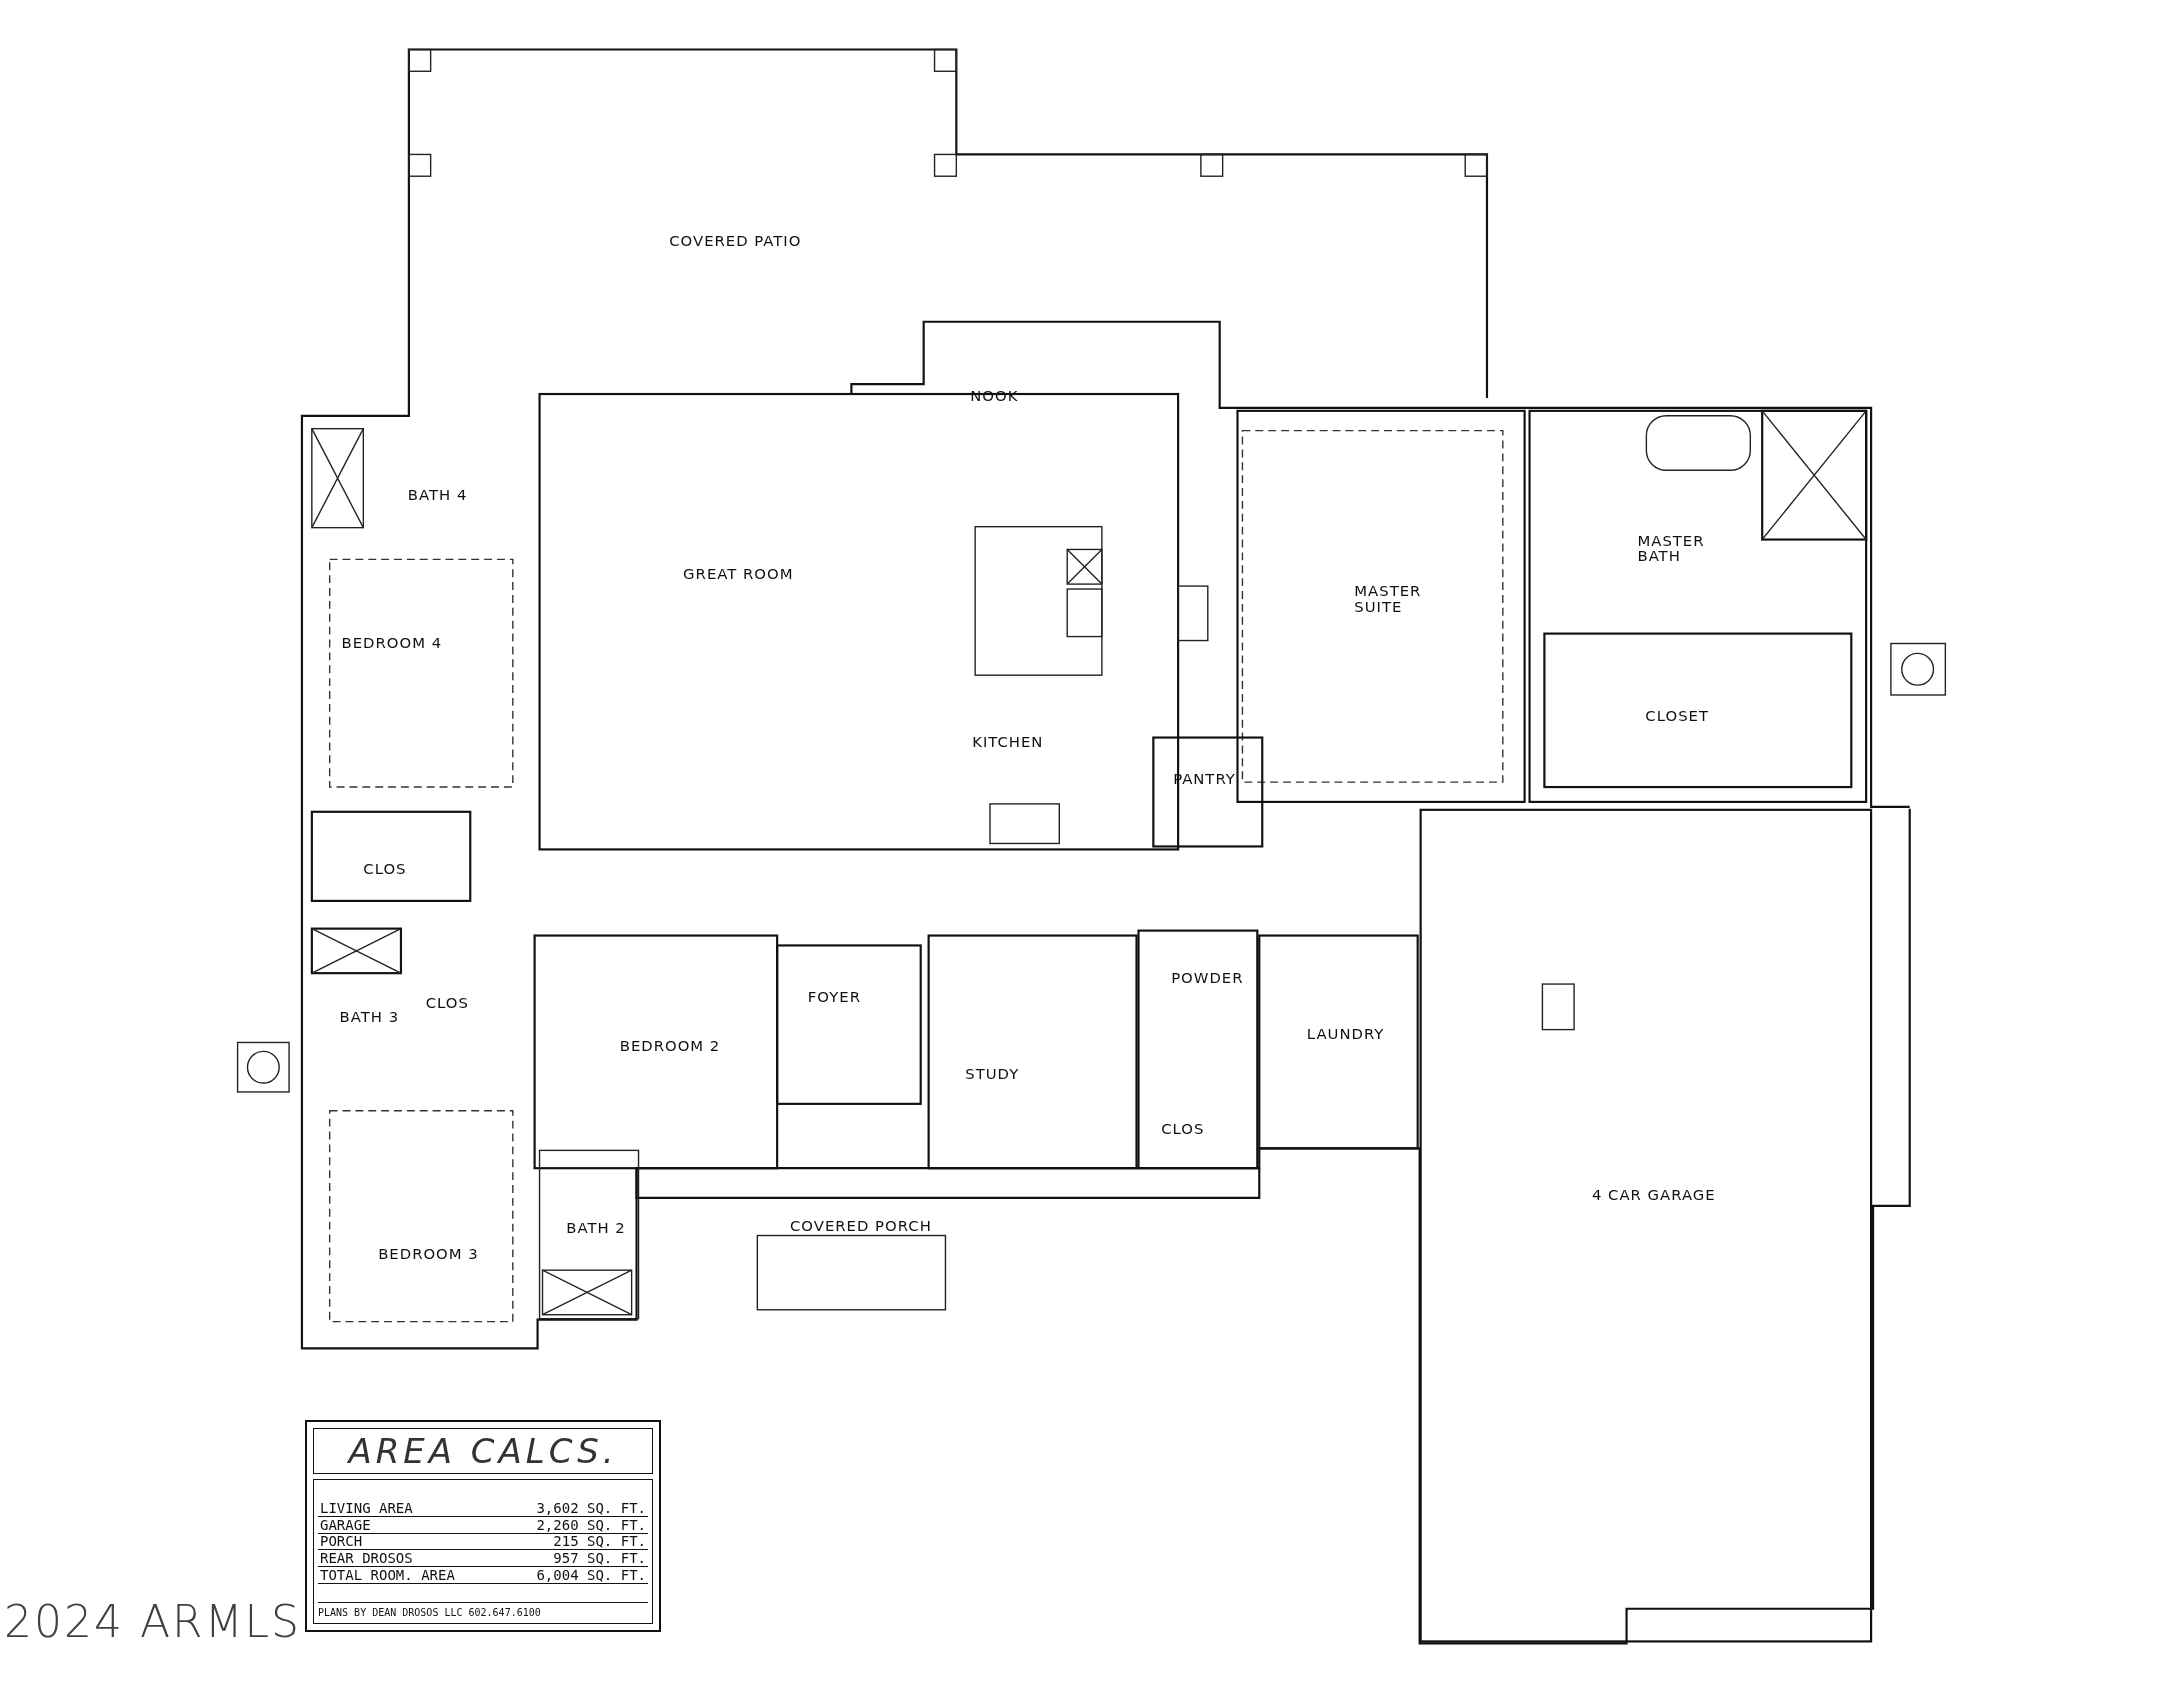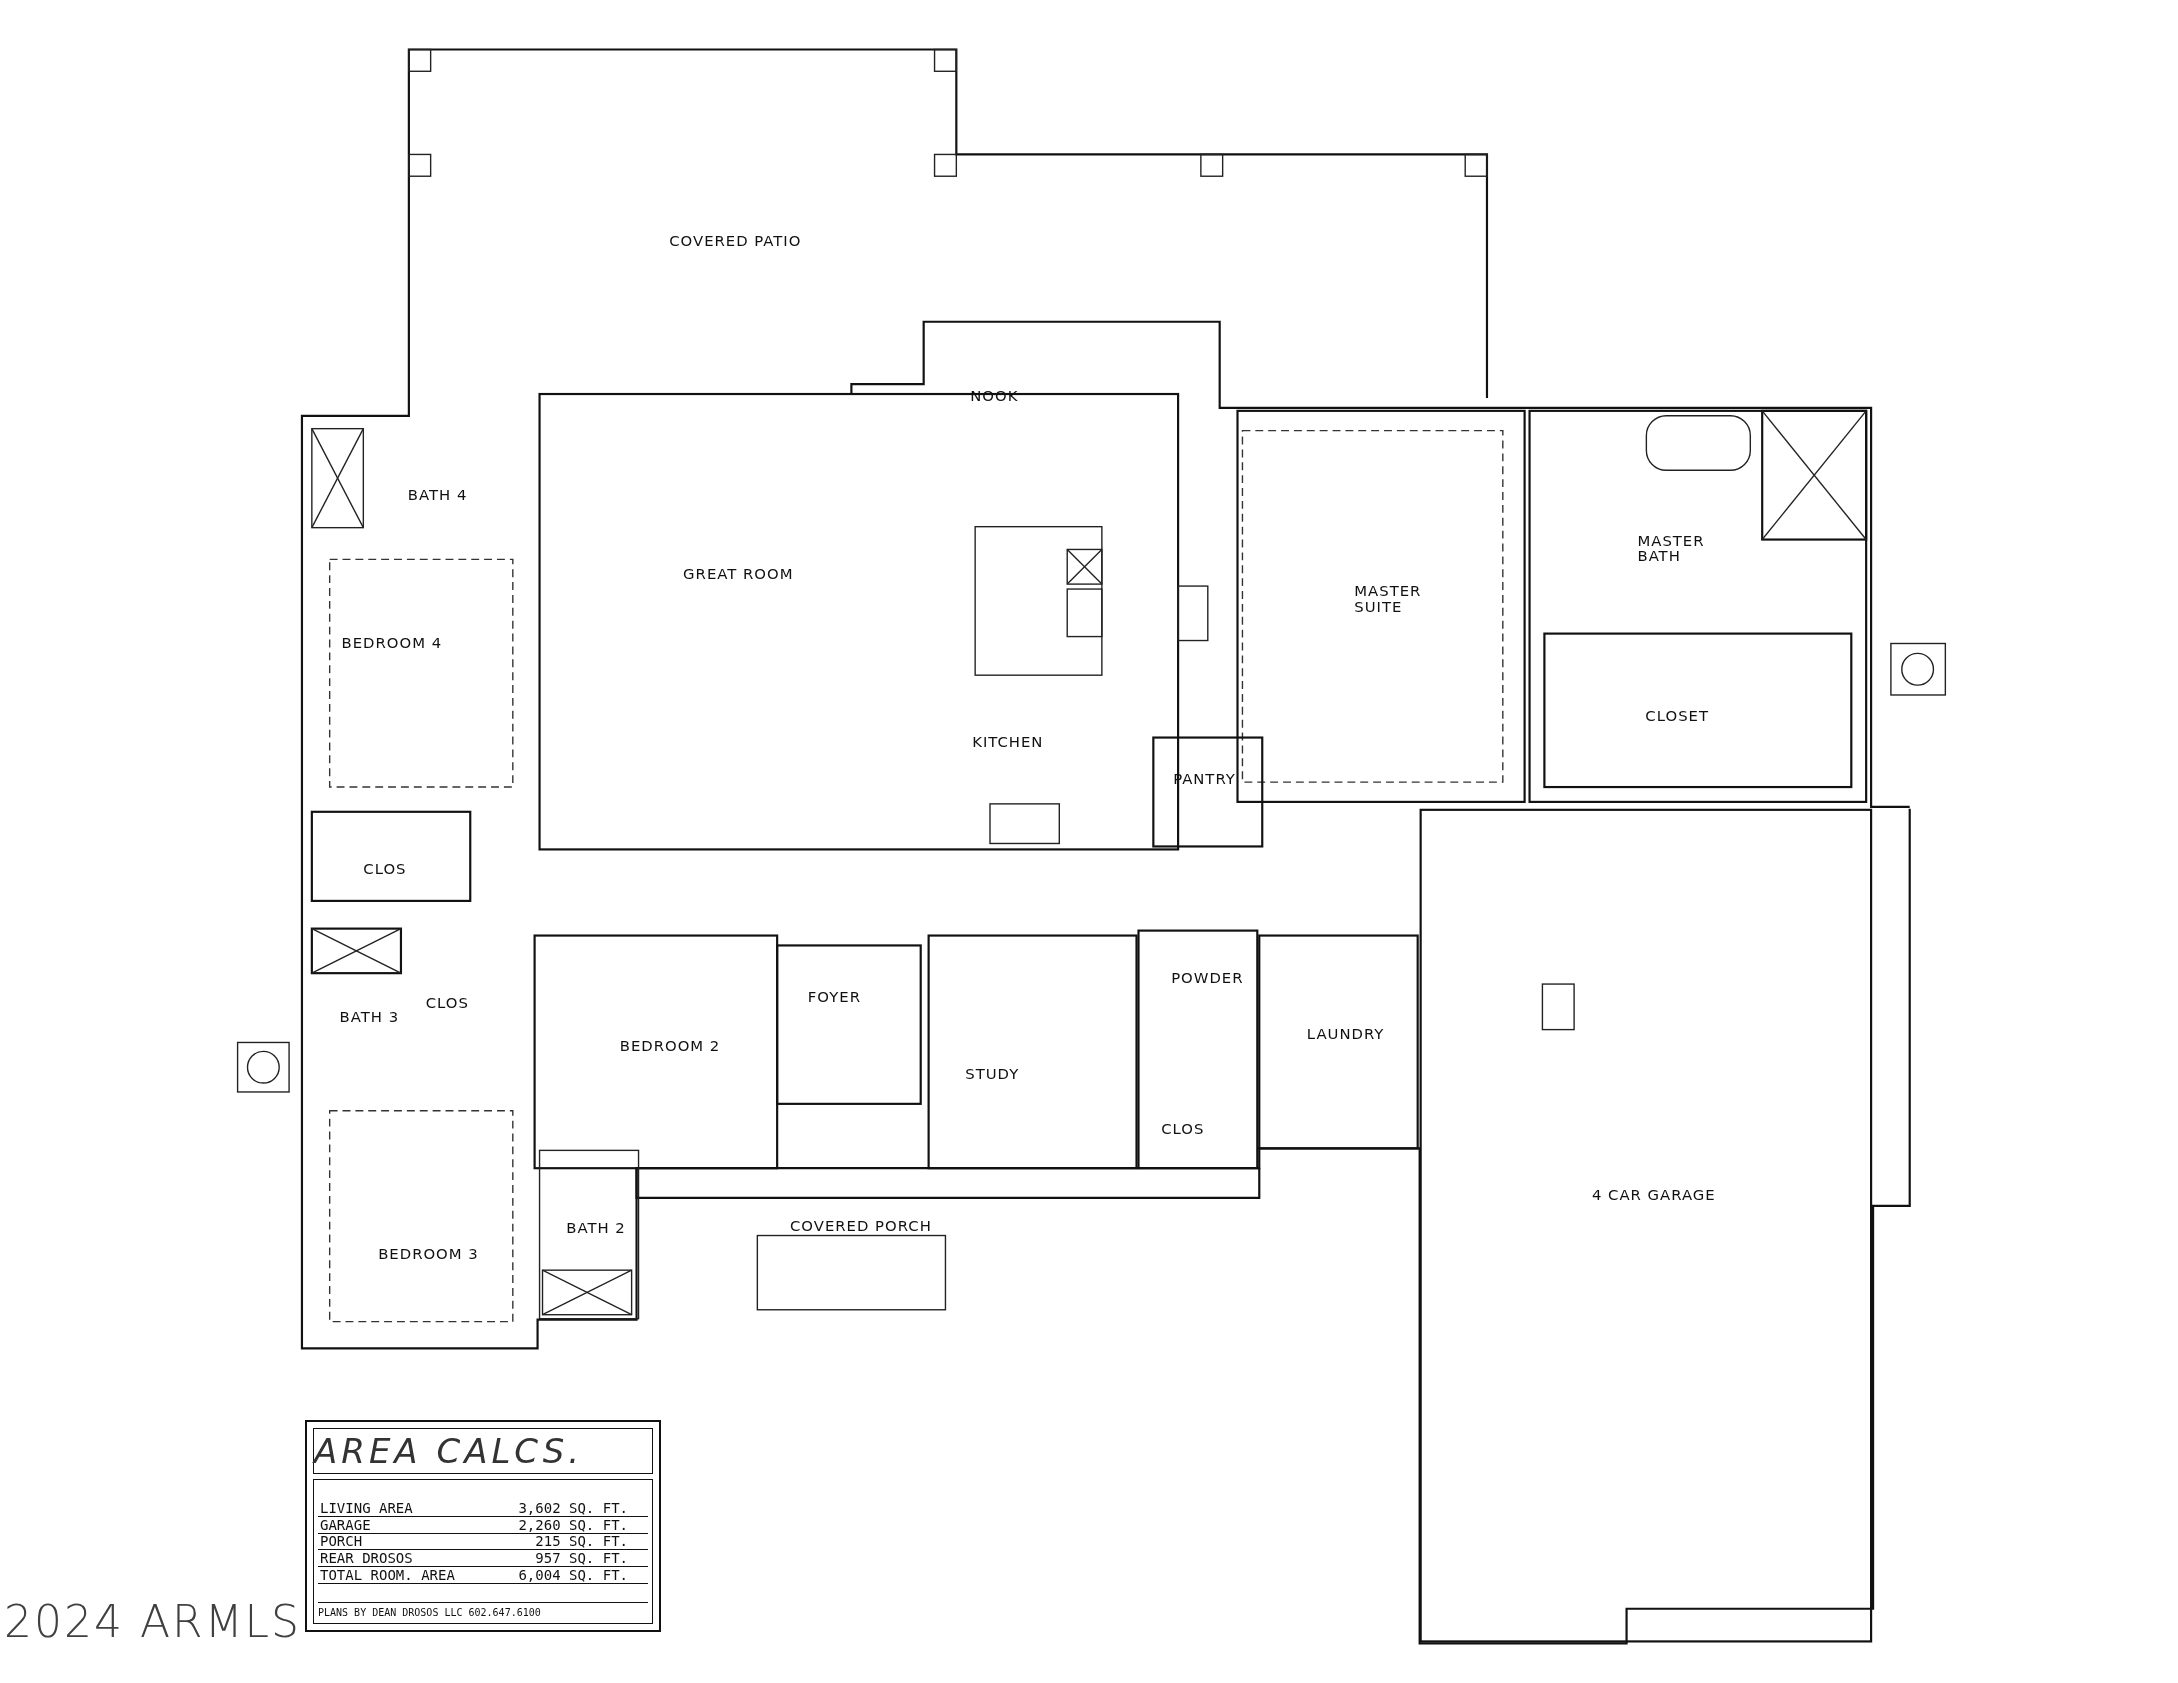--- a/index.html
+++ b/index.html
@@ -3,25 +3,25 @@
 <meta charset="utf-8">
 <style>
   html,body{margin:0;padding:0;background:#fff;}
   body{width:2178px;height:1683px;position:relative;overflow:hidden;font-family:"Liberation Sans",sans-serif;}
   svg{position:absolute;left:0;top:0;}
   .w{fill:none;stroke:#111;stroke-width:2.2;}
   .t{fill:none;stroke:#222;stroke-width:1.4;}
   .d{fill:none;stroke:#333;stroke-width:1.4;stroke-dasharray:8 5;}
   .lbl{font-family:"DejaVu Sans",sans-serif;font-size:15px;fill:#111;letter-spacing:1px;}
   .calc{position:absolute;left:305px;top:1420px;width:352px;height:208px;border:2px solid #111;background:#fff;}
-  .calc-title{position:absolute;left:6px;top:6px;right:6px;height:44px;border:1.5px solid #111;font-family:"DejaVu Sans",sans-serif;font-style:italic;font-size:34px;font-weight:100;color:#333;text-align:left;line-height:44px;letter-spacing:4px;}
+  .calc-title{position:absolute;left:6px;top:6px;right:6px;height:44px;border:1.5px solid #111;font-family:"DejaVu Sans",sans-serif;font-style:italic;font-size:34px;font-weight:100;color:#333;text-align:center;line-height:44px;letter-spacing:4px;}
   .calc-body{position:absolute;left:6px;top:57px;right:6px;bottom:6px;border:1.5px solid #111;padding-left:44px;}
   .calc-row{position:absolute;left:4px;right:4px;height:16px;border-bottom:1.5px solid #111;font-family:"DejaVu Sans Mono",monospace;font-size:14px;line-height:16px;color:#111;}
   .calc-row .n{position:absolute;left:2px;}
-  .calc-row .v{position:absolute;right:20px;}
+  .calc-row .v{position:absolute;right:2px;}
   .calc-foot{position:absolute;left:4px;right:4px;bottom:2px;height:18px;border-top:1.5px solid #111;font-family:"DejaVu Sans Mono",monospace;font-size:10px;line-height:20px;color:#111;}
   .watermark{position:absolute;left:4px;top:1596px;font-family:"DejaVu Sans",sans-serif;font-size:44px;font-weight:100;color:#404040;letter-spacing:2px;}
 </style>
 </head>
 <body>
 
 <svg width="2178" height="1683" viewBox="0 0 2200 1700">
 
   <g>
     <polyline class="w" points="413,388 413,50 966,50 966,156 1502,156 1502,402"></polyline>

